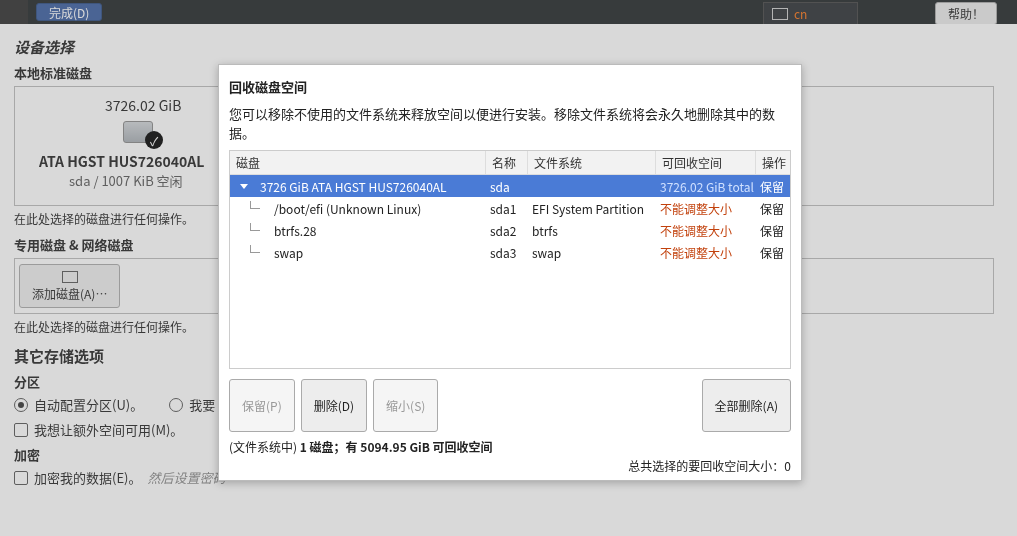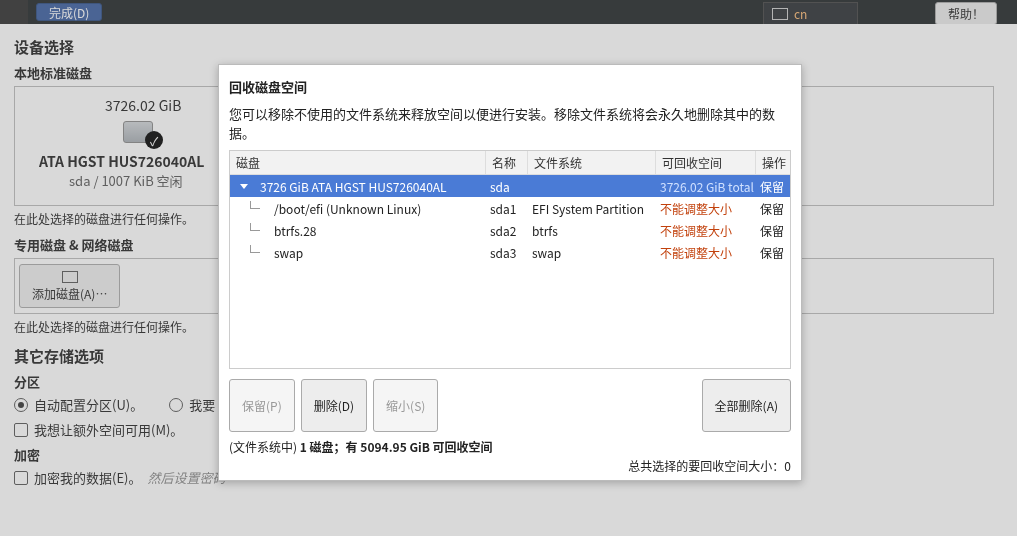--- a/index.html
+++ b/index.html
@@ -37,21 +37,21 @@
   .kbd-indicator {
     position: absolute;
     left: 735px;
     top: 2px;
     display: flex;
     align-items: center;
     gap: 6px;
     background: #2a2f33;
     border: 1px solid #444;
     padding: 2px 50px 2px 8px;
-    color: #fdba74;
+    color: #f97316;
     font-size: 12px;
   }
   .kbd-indicator .icon {
     width: 16px; height: 12px;
     border: 1px solid #ccc;
     display: flex; align-items: center; justify-content: center;
   }
   .help-btn {
     position: absolute;
     right: 20px;
@@ -61,21 +61,21 @@
     border-radius: 3px;
     padding: 2px 12px;
     font-size: 12px;
   }
   .page-body {
     position: absolute;
     top: 24px; left: 0; right: 0; bottom: 0;
     background: #fff;
     padding: 12px 14px;
   }
-  .page-title { font-size: 15px; font-weight: bold; margin-bottom: 6px; }
+  .page-title { font-size: 15px; font-weight: bold; margin-bottom: 6px; font-style: italic; }
   .page-subtitle { font-size: 13px; margin-bottom: 8px; }
   .section-label { font-size: 13px; font-weight: bold; margin-top: 4px; margin-bottom: 4px; }
   .disk-box {
     border: 1px solid #bbb;
     padding: 8px 12px;
     width: 980px;
     height: 120px;
     display: flex;
     flex-direction: column;
     align-items: flex-start;

